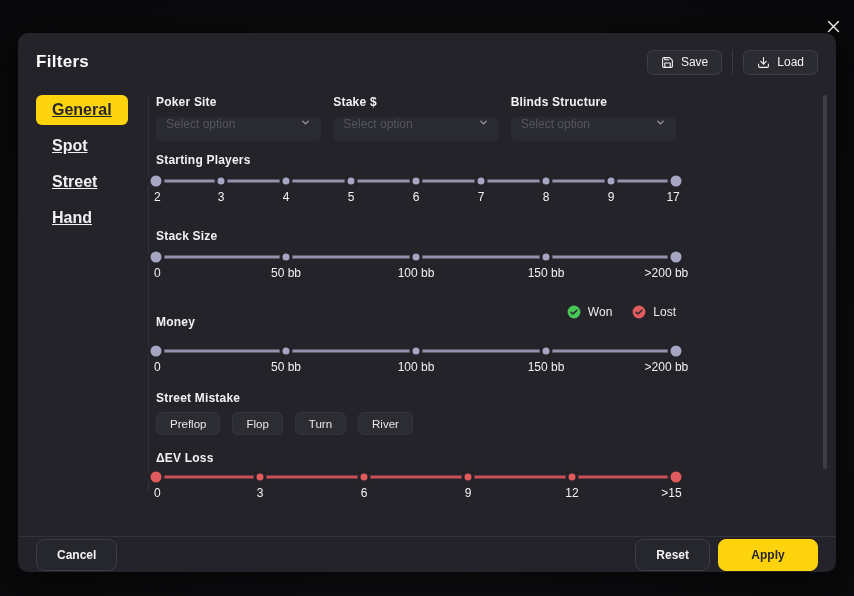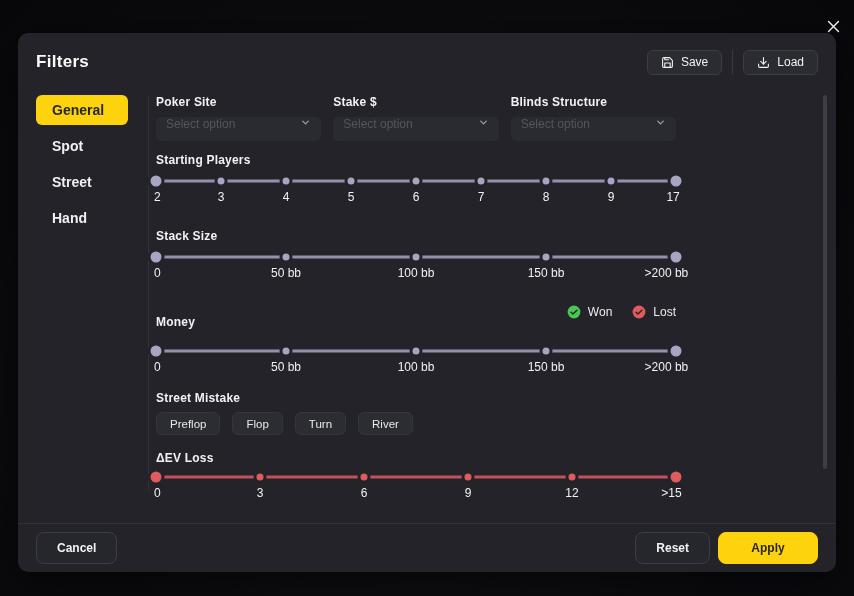--- a/index.html
+++ b/index.html
@@ -36,22 +36,22 @@
     display:flex; align-items:center; gap:7px;
     background:#2b2b32; border:1px solid #3d3d45; border-radius:6px;
     height:25px; padding:0 13px; cursor:pointer;
     color:#f2f2f4; font-size:12px; font-family:inherit;
   }
   .hdr-divider { width:1px; height:24px; background:#3a3a42; }
   
   .sidebar { position:absolute; left:18px; top:62px; width:92px; }
   .side-item {
     height:30px; margin-bottom:6px; display:flex; align-items:center;
-    padding-left:16px; font-size:14px; font-weight:700; color:#f0f0f2;
-    border-radius:6px; cursor:pointer;
+    padding-left:16px; font-size:16px; font-weight:700; color:#f0f0f2;
+    border-radius:6px; cursor:pointer;text-decoration:underline;
   }
   .side-item.active { background:var(--accent,#fdd30d); color:#26262b; }
   .side-divider {
     position:absolute; left:130px; top:62px; height:396px; width:1px; background:#32323a;
   }
   
   .content { position:absolute; left:138px; top:56px; width:520px; }
   .sec-label { font-size:12px; font-weight:700; color:#f2f2f4; letter-spacing:.2px; }
   .sec-selects { display:flex; gap:12px; margin-top:6px; }
   .field { flex:1; }
@@ -93,21 +93,21 @@
     height:23px; padding:0 13px; display:flex; align-items:center;
     font-size:11.5px; color:#e8e8ea; cursor:pointer; font-family:inherit;
   }
   
   .scroll-thumb {
     position:absolute; right:9px; top:62px; width:4px; height:374px;
     background:#3d3d48; border-radius:2px; cursor:pointer;
   }
   
   .modal-footer {
-    position:absolute; left:0; right:0; bottom:0; height:49px;
+    position:absolute; left:0; right:0; bottom:0; height:36px;
     border-top:1px solid #32323a; display:flex; align-items:center; padding:0 18px;
     gap:8px;
   }
   .ftr-btn {
     background:#26262d; border:1px solid #3d3d45; border-radius:8px;
     height:32px; padding:0 20px; color:#f2f2f4; font-size:12px; font-weight:600;
     cursor:pointer; font-family:inherit;
   }
   .ftr-btn.apply {
     background:var(--accent,#fdd30d); border-color:var(--accent,#fdd30d);

